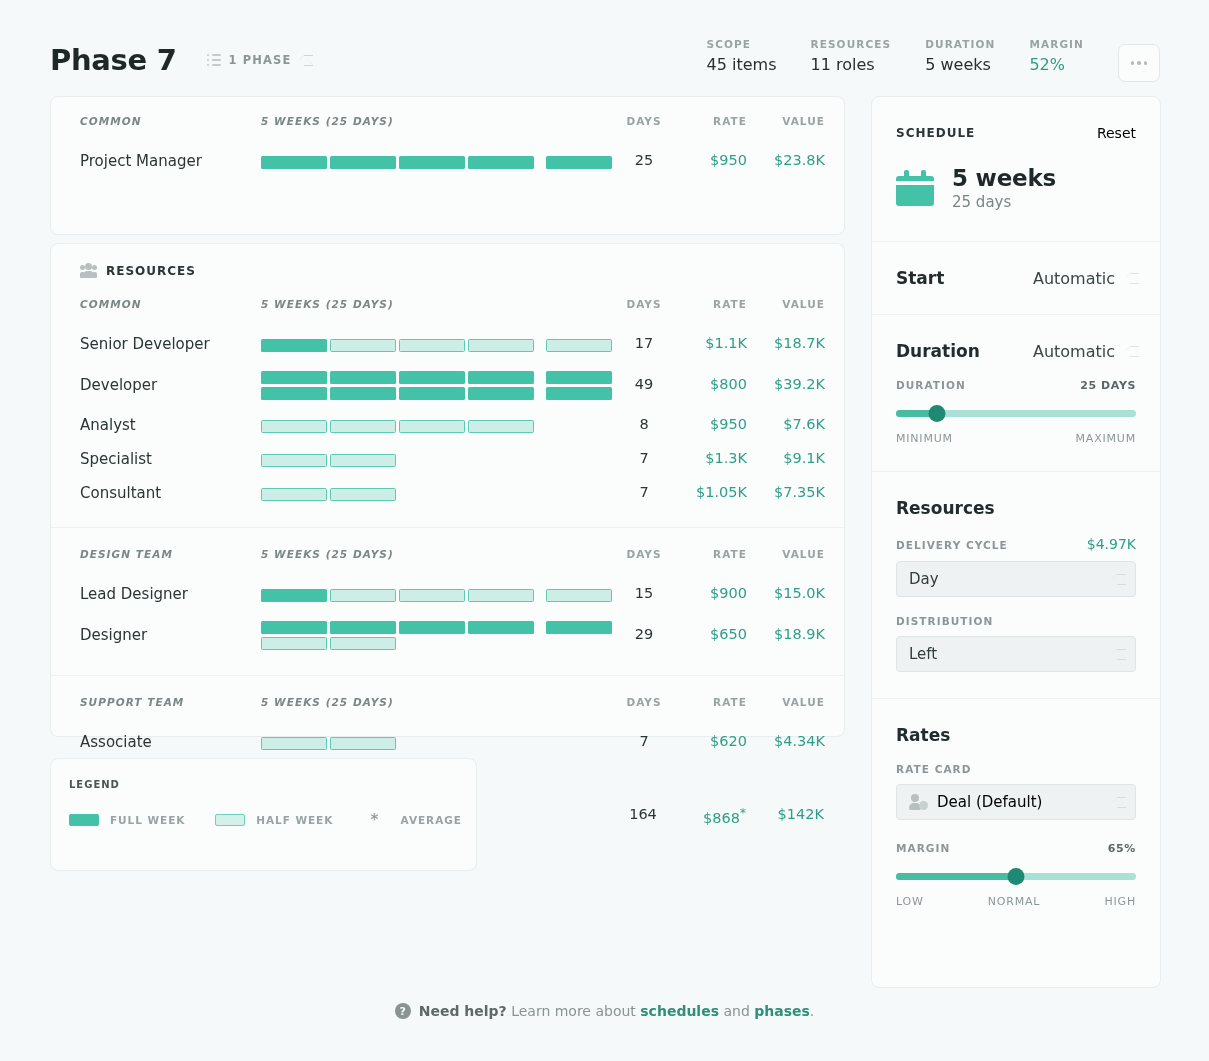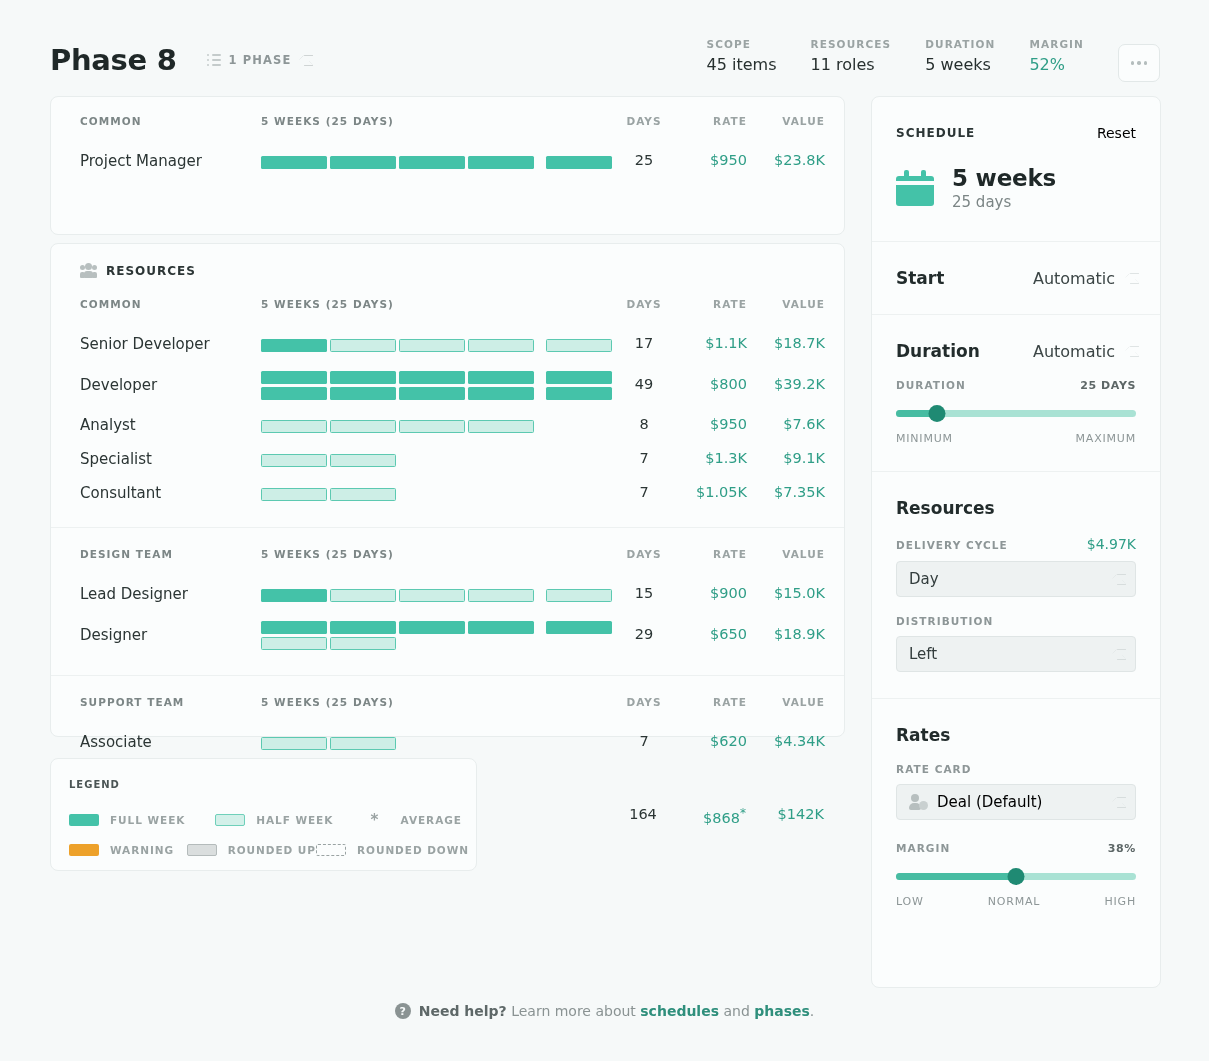--- a/index.html
+++ b/index.html
@@ -90,21 +90,21 @@
   }
   .col-name   { position: absolute; left: 29px; }
   .col-bars   { position: absolute; left: 210px; }
   .col-days   { position: absolute; left: 560px; width: 66px; text-align: center;}
   .col-rate   { position: absolute; left: 626px; width: 70px; text-align: right;}
   .col-value  { position: absolute; left: 700px; width: 74px; text-align: right;}
 
   .hdr-txt {
     font-size: 10.5px; font-weight: 700; letter-spacing: 1.05px; color: #9aa3a3;
   }
-  .hdr-txt.left { color: #7c8686; }
+  .hdr-txt.left { color: #7c8686; font-style: italic; }
 
   .row { position: relative; }
   .row-name {
     position: absolute; left: 29px; font-size: 15px; color: #2b3534;
   }
   .row-days {
     position: absolute; left: 560px; width: 66px; text-align: center;
     font-size: 14.5px; color: #2b3534;
   }
   .row-rate {
@@ -278,21 +278,21 @@
     color: #f6f9f9; font-size: 11px; font-weight: 700;
     display: flex; align-items: center; justify-content: center;
   }
   .footer b { color: #5e6868; }
   .footer a { color: #2f8f7c; font-weight: 700; text-decoration: none; }
 </style>
 </head>
 <body>
 
 <div class="header">
-  <div class="page-title">Phase 8</div>
+  <div class="page-title">Phase 7</div>
 
   <div class="phase-pill">
     <span class="ico-list listicon">
       <span class="d1"></span>
         <span class="l1"></span>
       <span class="d2"></span>
         <span class="l2"></span>
       <span class="d3"></span>
         <span class="l3"></span>
     </span>
@@ -529,34 +529,20 @@
         </div>
         <div class="legend-item" style="width:145px;">
           <span class="sw half"></span>
           <span class="lbl">HALF WEEK</span>
         </div>
         <div class="legend-item" style="width:110px;">
           <span class="sw star">*</span>
           <span class="lbl">AVERAGE</span>
         </div>
       </div>
-      <div class="legend-row" style="margin-top:8px;">
-        <div class="legend-item" style="width:147px;">
-          <span class="sw warn"></span>
-          <span class="lbl">WARNING</span>
-        </div>
-        <div class="legend-item" style="width:145px;">
-          <span class="sw up"></span>
-          <span class="lbl">ROUNDED UP</span>
-        </div>
-        <div class="legend-item" style="width:160px;">
-          <span class="sw down"></span>
-          <span class="lbl">ROUNDED DOWN</span>
-        </div>
-      </div>
     </div>
 </div>
 
 <div class="totals">
   <span class="t-days">164</span>
   <span class="t-rate"><span>$868</span><sup>*</sup></span>
   <span class="t-value">$142K</span>
 </div>
 
 <div class="card card-side">
@@ -650,21 +636,21 @@
             <span class="bd"></span>
             <span class="coin"></span>
         </span>
         <span class="sel-text muted">Deal (Default)</span>
         <span class="chev"></span>
       </div>
     </div>
     <div class="dur-block" style="margin-top:22px;padding-bottom:28px;">
       <div class="mini-row">
         <span class="mini-label">MARGIN</span>
-        <span class="mini-value">38%</span>
+        <span class="mini-value">65%</span>
       </div>
       <div class="slider">
         <div class="track"></div>
         <div class="fill" id="mar-fill" style="width: 50%;"></div>
         <div class="thumb" id="mar-thumb" style="left: 50%;"></div>
       </div>
       <div class="ends three">
         <span class="end-lbl">LOW</span>
         <span class="end-lbl">NORMAL</span>
         <span class="end-lbl">HIGH</span>

